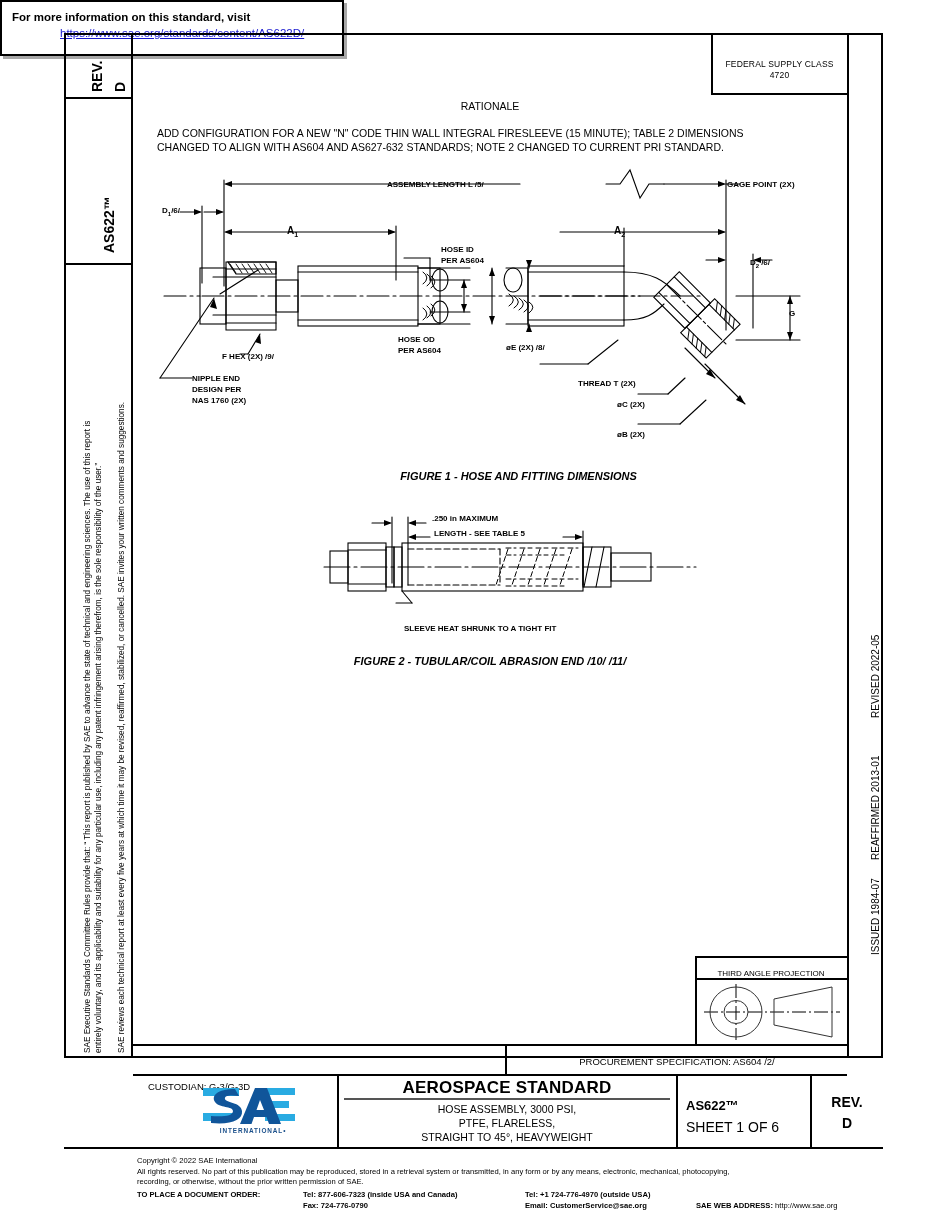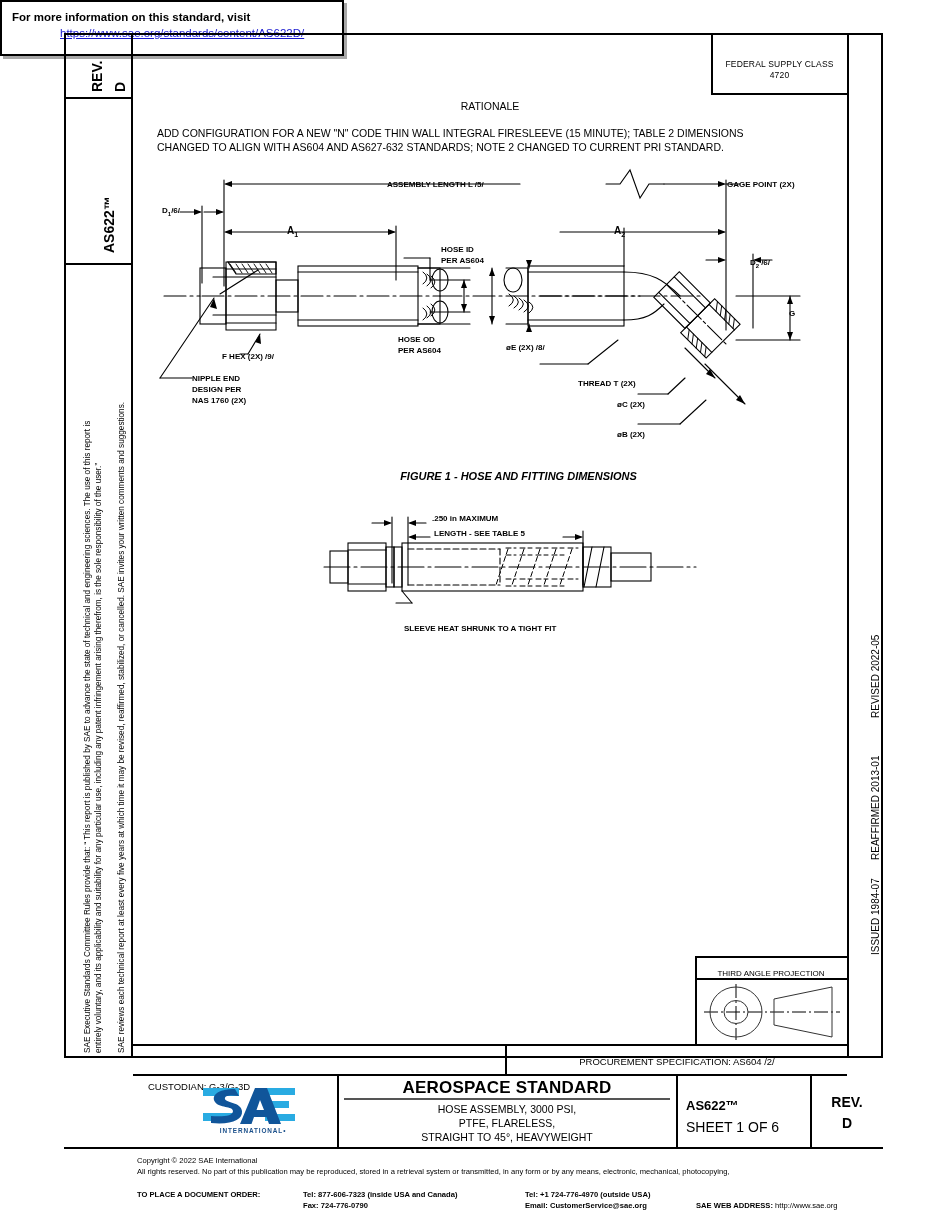--- a/index.html
+++ b/index.html
@@ -404,20 +404,23 @@
   <div class="abs t-dim" style="left:432px;top:514px;">
     <span>.250 in MAXIMUM</span>
   </div>
   <div class="abs t-dim" style="left:434px;top:529px;">
     <span>LENGTH - SEE TABLE 5</span>
   </div>
   <div class="abs t-dim" style="left:404px;top:624px;">
     <span>SLEEVE HEAT SHRUNK TO A TIGHT FIT</span>
   </div>
 
+  <div class="abs ctr t-fig" style="left:133px;top:655px;width:714px;">
+    <span>FIGURE 2 - TUBULAR/COIL ABRASION END /10/ /11/</span>
+  </div>
 
   <div class="vert t-side" style="left:83px;top:1053px;transform:rotate(-90deg);width:790px;">
     <span>SAE Executive Standards Committee Rules provide that: “  This report is published by SAE to advance the state of technical and engineering sciences. The use of this report is</span>
   </div>
   <div class="vert t-side" style="left:94px;top:1053px;transform:rotate(-90deg);width:790px;">
     <span>entirely voluntary, and its applicability and suitability for any particular use, including any patent infringement arising therefrom, is the sole responsibility of the user.”</span>
   </div>
   <div class="vert t-side" style="left:117px;top:1053px;transform:rotate(-90deg);width:790px;">
     <span>SAE reviews each technical report at least every five years at which time it may be revised, reaffirmed, stabilized, or cancelled. SAE invites your written comments and suggestions.</span>
   </div>
@@ -512,20 +515,21 @@
   </div>
   <div class="abs ctr" style="left:812px;top:1114px;width:70px;">
     <span class="tb-rev">D</span>
   </div>
 
   <div class="abs f1" style="left:137px;top:1156px;">
     <span>Copyright © 2022 SAE International</span>
   </div>
   <div class="abs f1" style="left:137px;top:1167px;width:760px;">
     <div>All rights reserved. No part of this publication may be reproduced, stored in a retrieval system or transmitted, in any form or by any means, electronic, mechanical, photocopying,</div>
+    <div>recording, or otherwise, without the prior written permission of SAE.</div>
   </div>
   <div class="abs f2" style="left:137px;top:1190px;">
     <span>TO PLACE A DOCUMENT ORDER:</span>
   </div>
   <div class="abs f2" style="left:303px;top:1190px;">
     <span>Tel: 877-606-7323 (inside USA and Canada)</span>
   </div>
   <div class="abs f2" style="left:303px;top:1201px;">
     <span>Fax: 724-776-0790</span>
   </div>

